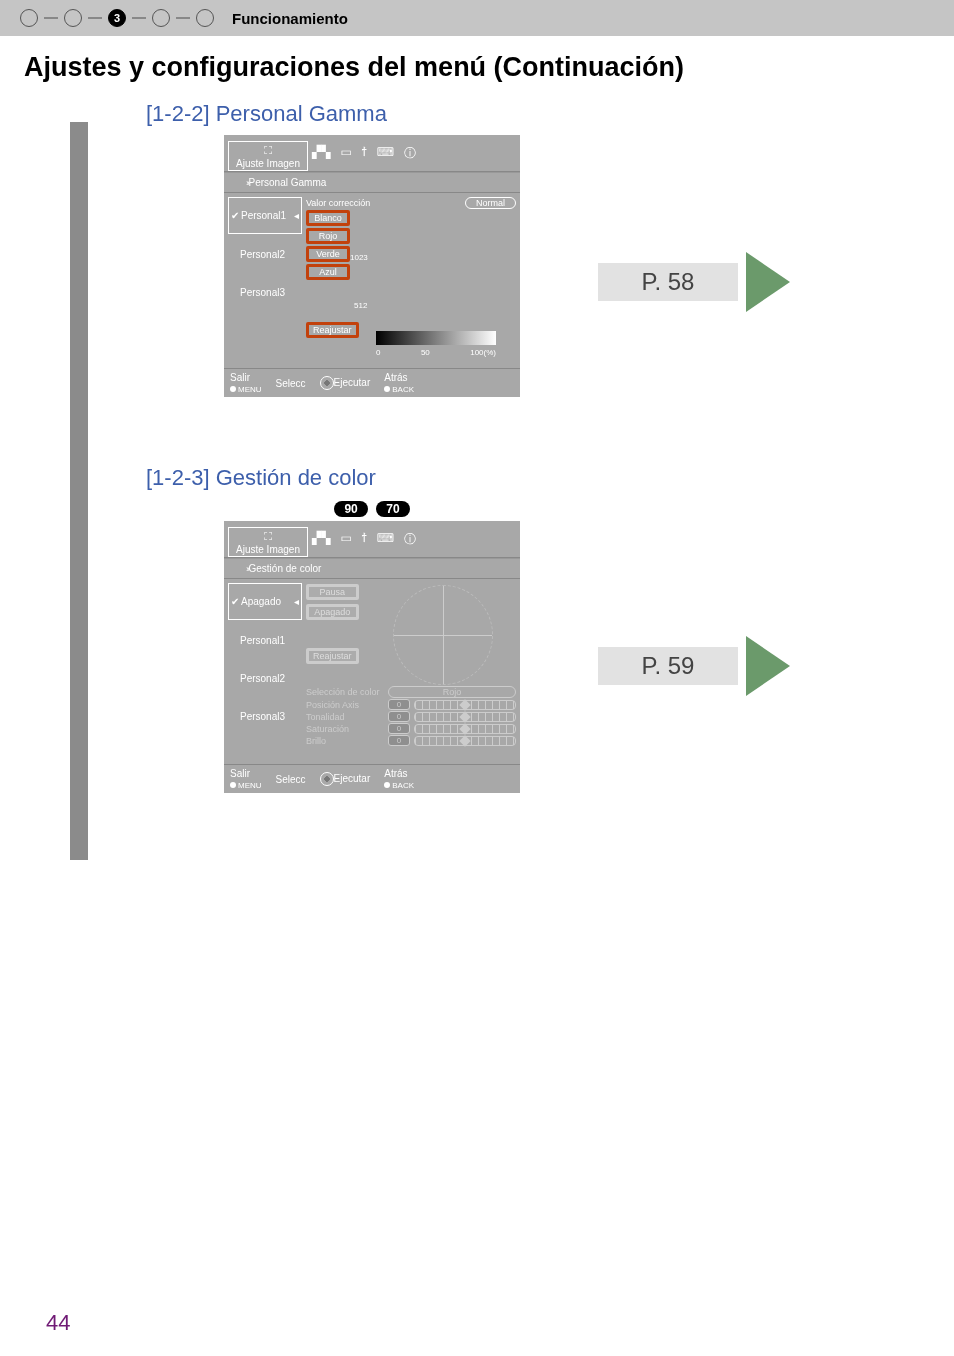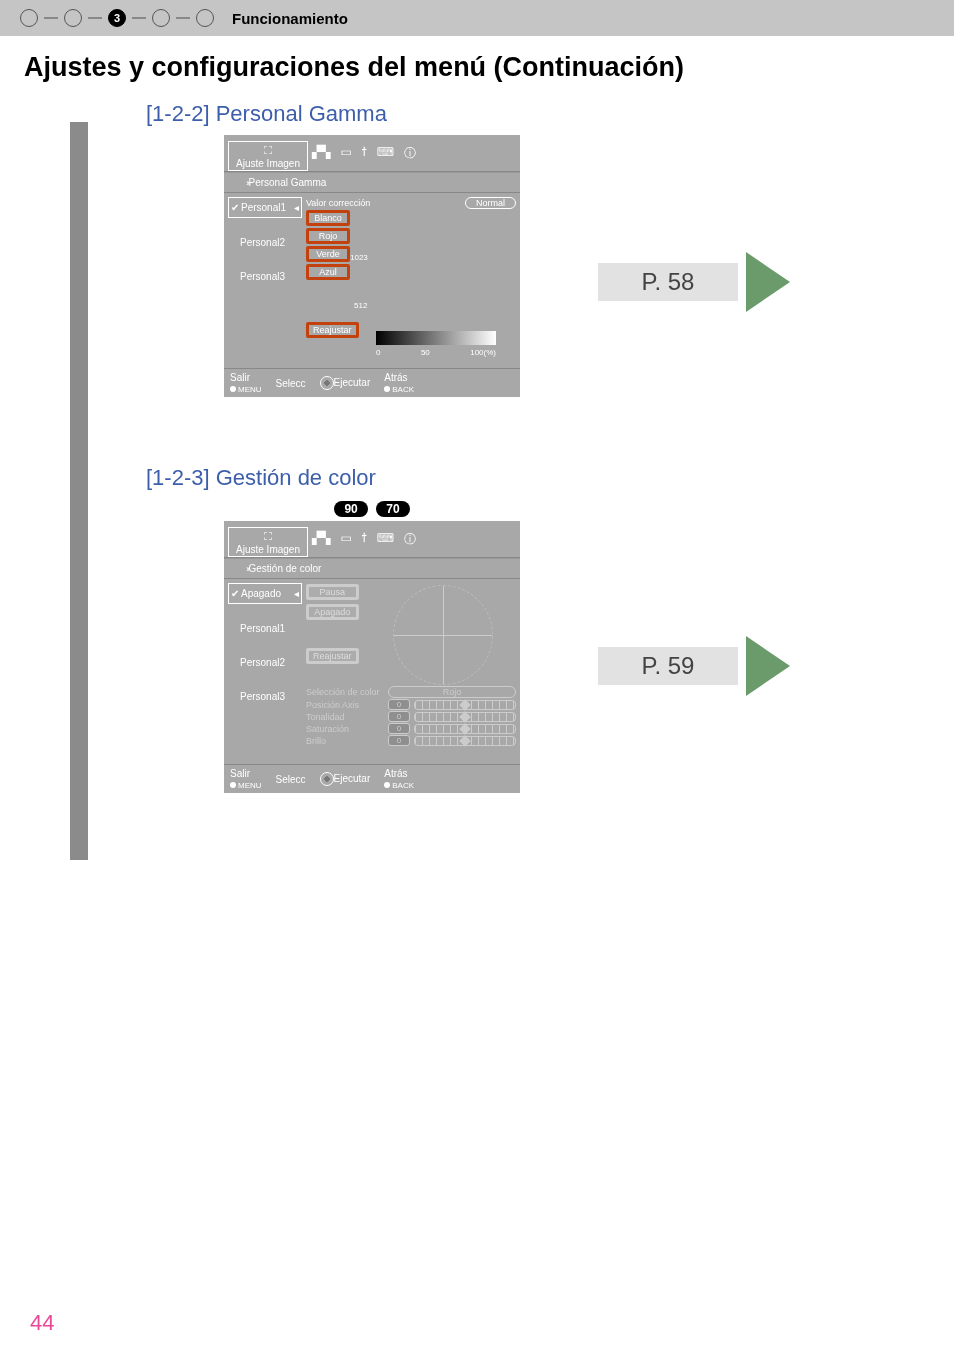--- a/index.html
+++ b/index.html
@@ -16,21 +16,21 @@
   .panel-title { font-size: 22px; color: #3d5fab; margin-bottom: 8px; margin-left: 76px;}
   .menu-screenshot { width: 296px; height: 262px; background: #a8a8a8; position:relative; margin-left:154px; font-size:10px; color:#fff;}
   .menu-top { display:flex; border-bottom:1px solid #888;}
   .menu-tab { width:80px; border:1px solid #fff; margin:6px 0 0 4px; text-align:center; padding:2px 0 1px;}
   .menu-tab .ico { display:block; height:14px; font-size:11px;}
   .menu-icons-row { display:flex; gap:10px; padding:10px 4px 0; font-size:12px;}
   .crumb { padding:4px 22px; border-top:1px solid #999; border-bottom:1px solid #888; font-size:10px;}
   .crumb-arrow{font-size:9px;letter-spacing:-2px;}
   .menubody { display:flex; padding:4px 4px 0;}
   .leftcol { width:74px;}
-  .lopt { font-size:10px; padding:4px 2px; margin-bottom:15px;}
+  .lopt { font-size:10px; padding:12px 2px; margin-bottom:3px;}
   .lopt.sel { border:1px solid #fff;}
   .check{font-size:10px;display:inline-block;width:10px;}
   .rightcol { flex:1; padding-left:4px;}
   .smallbtn { border:3px solid #c2410c; font-size:9px; padding:0 4px; display:inline-block; margin:1px 0; text-align:center; min-width:44px; border-radius:2px;}
   .smallbtn.ghost{color:#ddd;border-color:#ccc;background:rgba(255,255,255,0.05);}
   .valuebox { border:1px solid #fff; border-radius:6px; font-size:9px; padding:0 10px; display:inline-block;}
   .gauge{position:relative; height:100px; width:120px; margin-left:70px; margin-top:-82px;}
   .gauge .ylab{position:absolute; font-size:8px;}
   .gauge .xscale{position:absolute;bottom:0;left:0;right:0;display:flex;justify-content:space-between;font-size:8px;}
   .gradbar{position:absolute;bottom:12px;left:0;right:0;height:14px;background:linear-gradient(90deg,#000,#fff);}
@@ -44,21 +44,21 @@
   .badge { display:inline-block; background:#000; color:#fff; border-radius:11px; padding:1px 10px; font-size:12px; font-weight:bold; margin:0 2px;}
   .colorwheel { width:100px;height:100px;border:1px dashed #bbb;border-radius:50%;margin:0 auto;position:relative;}
   .colorwheel::before,.colorwheel::after{content:"";position:absolute;background:#ccc;}
   .colorwheel::before{left:0;right:0;top:50%;height:1px;}
   .colorwheel::after{top:0;bottom:0;left:50%;width:1px;}
   .slider-row{display:flex;align-items:center;gap:4px;font-size:9px;margin:1px 0;color:#ccc;}
   .slider-lab{width:78px;}
   .slider-val{border:1px solid #ccc;border-radius:3px;width:22px;text-align:center;font-size:8px;background:rgba(0,0,0,0.15);}
   .slider-track{flex:1;height:10px;border:1px solid #ccc;border-radius:4px;position:relative;background:repeating-linear-gradient(90deg,#ccc 0 1px,transparent 1px 7px);}
   .slider-track .knob{position:absolute;left:50%;top:50%;width:8px;height:8px;transform:translate(-50%,-50%) rotate(45deg);background:#ccc;}
-  .pagenum{position:absolute;bottom:20px;left:30px;font-size:22px;color:#ec4899;}
+  .pagenum{position:absolute;bottom:20px;left:46px;font-size:22px;color:#701a75;}
 </style>
 </head>
 <body>
 
 <div class="topbar">
   <div class="step-nav">
     <div class="step-circ"></div>
     <div class="step-dash"></div>
     <div class="step-circ"></div>
     <div class="step-dash"></div>

